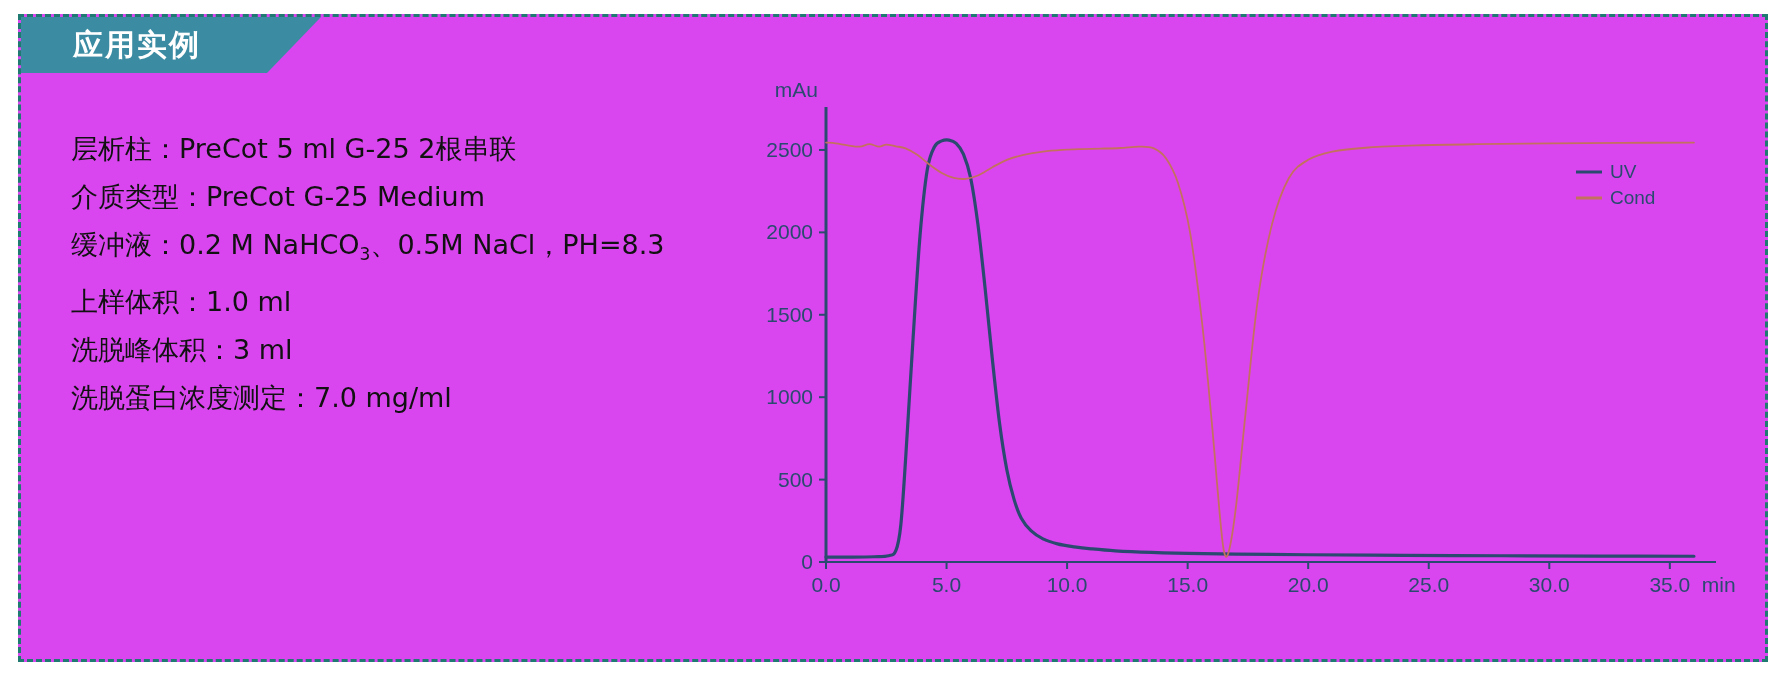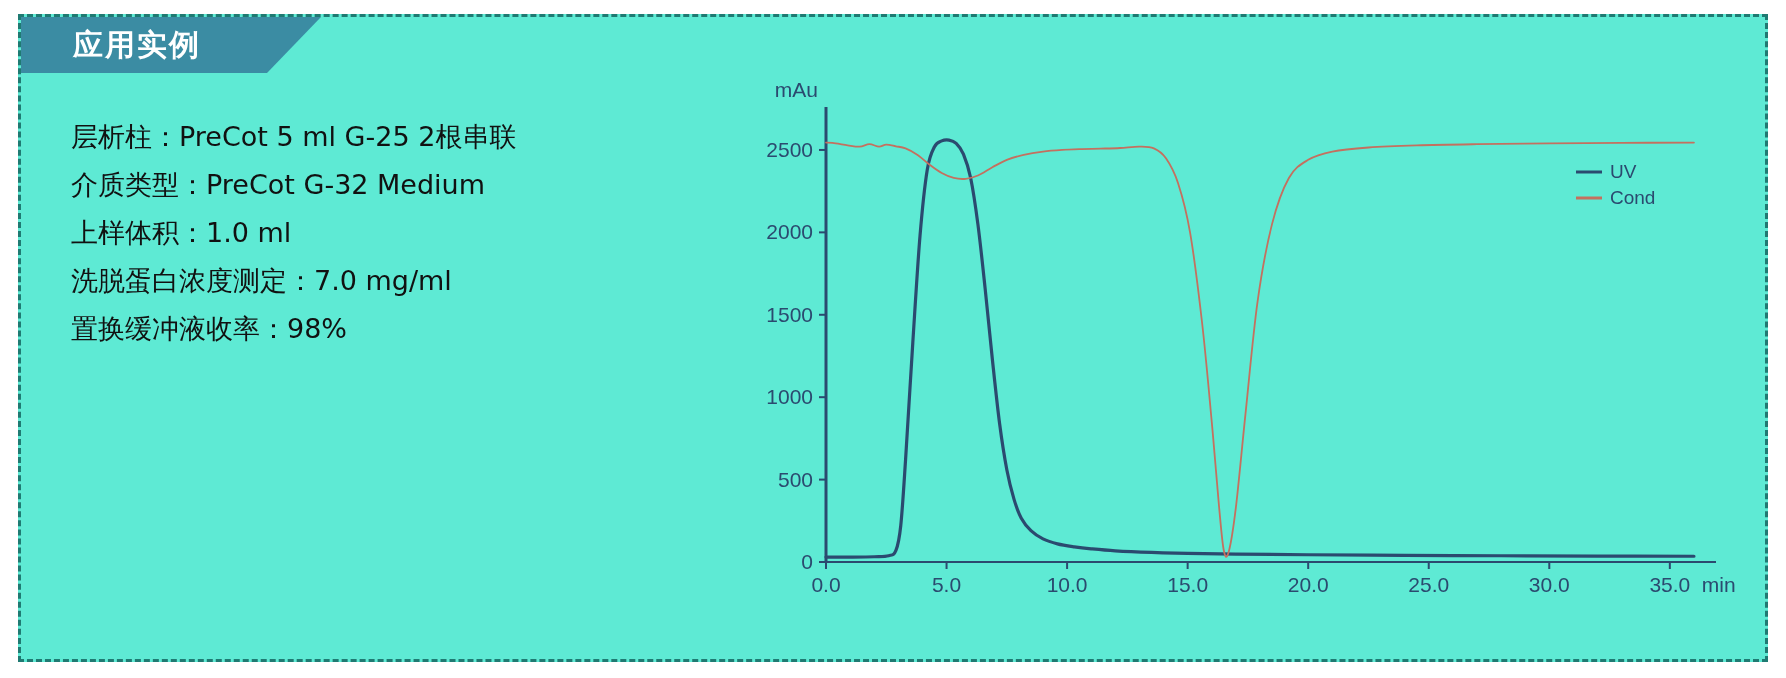--- a/index.html
+++ b/index.html
@@ -8,42 +8,42 @@
     background:#ffffff;
     font-family:"Liberation Sans","DejaVu Sans",sans-serif;
     overflow:hidden;
   }
   #card{
     position:absolute;
     left:18px;top:14px;
     width:1750px;height:648px;
     box-sizing:border-box;
     border:3px dashed #1f7a72;
-    background:#5eead4;
+    background:#d946ef;
   }
   #banner{
     position:absolute;
     left:0px;top:0px;
     width:300px;height:56px;
     background:#3b8ca3;
     -webkit-clip-path:polygon(0 0,100% 0,82% 100%,0 100%);
     clip-path:polygon(0 0,100% 0,82% 100%,0 100%);
     display:flex;align-items:center;
   }
   #banner-title{
     color:#ffffff;
     font-size:30px;
     font-weight:bold;
     letter-spacing:2px;
     margin-left:52px;
     font-family:"DejaVu Sans","Liberation Sans",sans-serif;
   }
   #spec-list{
     position:absolute;
-    left:50px;top:96px;
+    left:50px;top:108px;
     width:660px;
   }
   .spec-line{
     font-size:27px;
     color:#111111;
     line-height:48px;
     white-space:nowrap;
     font-family:"DejaVu Sans","Liberation Sans",sans-serif;
   }
   .spec-line sub{font-size:17px;}
@@ -68,24 +68,25 @@
 <body>
 
 <div id="card">
 
   <div id="banner">
     <span id="banner-title">应用实例</span>
   </div>
 
   <div id="spec-list">
     <div class="spec-line">层析柱：PreCot 5 ml G-25 2根串联</div>
-    <div class="spec-line">介质类型：PreCot  G-32 Medium</div>
+    <div class="spec-line">介质类型：PreCot  G-25 Medium</div>
+    <div class="spec-line"><span>缓冲液：0.2 M NaHCO</span><sub>3</sub><span>、0.5M NaCl，PH=8.3</span></div>
     <div class="spec-line">上样体积：1.0 ml</div>
+    <div class="spec-line">洗脱峰体积：3 ml</div>
     <div class="spec-line">洗脱蛋白浓度测定：7.0 mg/ml</div>
-    <div class="spec-line">置换缓冲液收率：98%</div>
   </div>
 
   <div id="chart">
     <svg id="chart-svg" width="1020" height="560" viewBox="0 0 1020 560">
       <g id="axes-group">
           <line x1="95" y1="35" x2="95" y2="490" stroke="#2b4a6f" stroke-width="3"></line>
           <line x1="95" y1="490" x2="985" y2="490" stroke="#2b4a6f" stroke-width="2"></line>
           <text x="87" y="25" text-anchor="end" class="ax-text">mAu</text>
           <line x1="88" y1="490" x2="95" y2="490" stroke="#2b4a6f" stroke-width="2"></line>
           <text x="82" y="497" text-anchor="end" class="ax-text">0</text>

